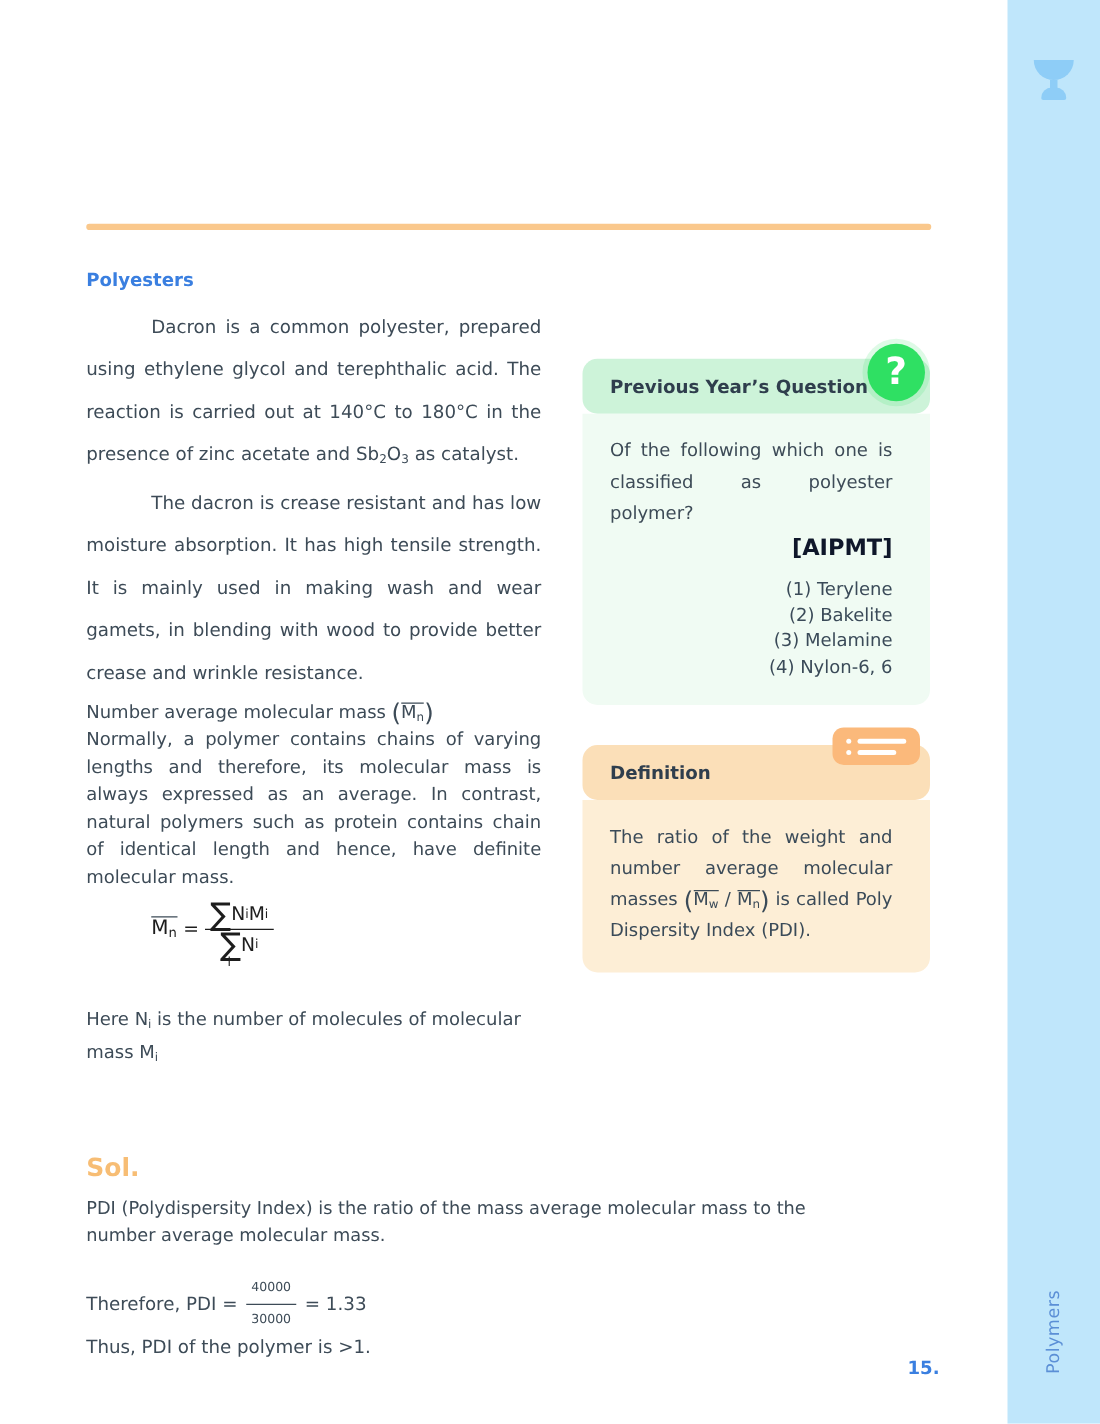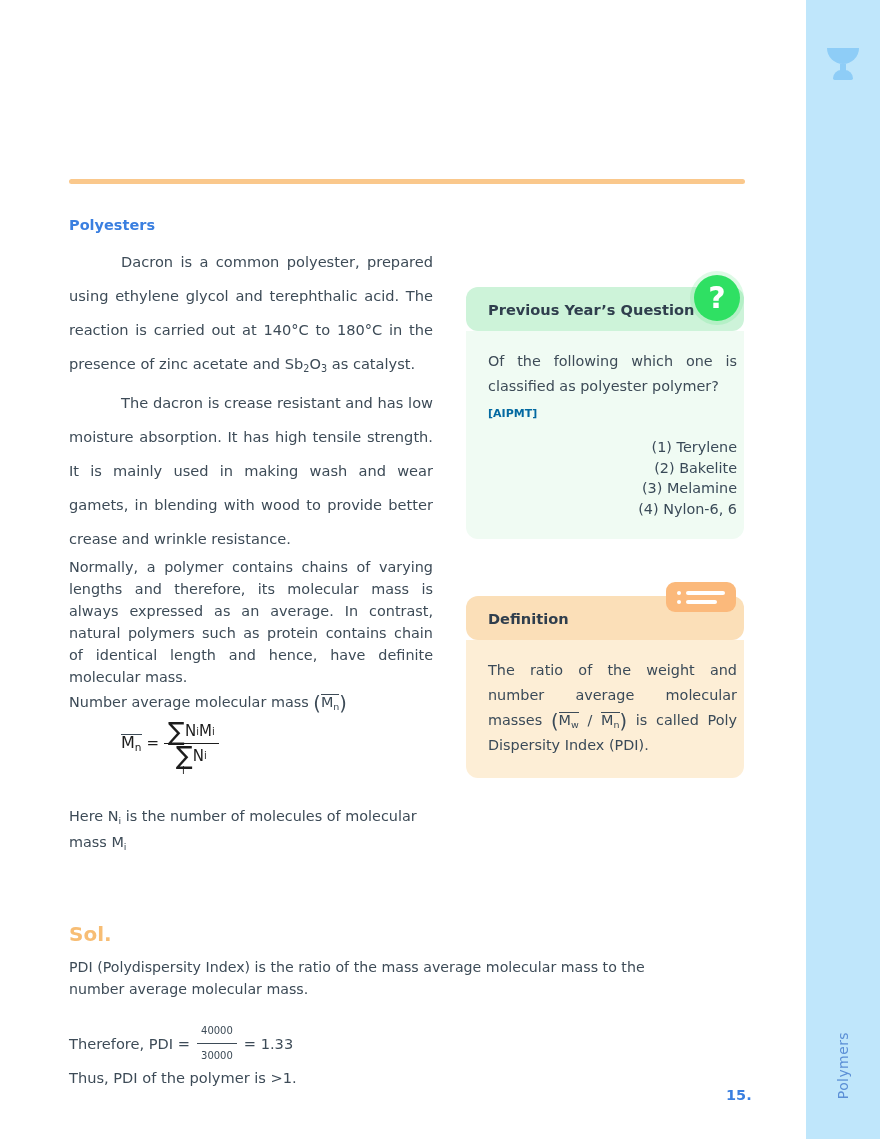--- a/index.html
+++ b/index.html
@@ -197,21 +197,21 @@
   }
 
   
   .callout {
     position: absolute;
     border-radius: 12px;
     overflow: visible;
   }
   .callout .cbody {
     border-radius: 0 0 12px 12px;
-    padding: 18px 7px 20px 22px;
+    padding: 18px 30px 20px 22px;
     font-size: 14.4px;
     line-height: 25px;
     text-align: justify;
   }
   .callout .chead {
     border-radius: 12px 12px 12px 12px;
     padding: 14px 22px 13px 22px;
     font-weight: bold;
     font-size: 14.6px;
     color: #2f3e4d;
@@ -224,25 +224,25 @@
     width: 278px;
   }
   #pyq-box .chead { background: #cdf3d9; }
   #pyq-box .cbody { background: #f0fbf3; }
   .pyq-q {
     margin: 0;
     color: #3d4b57;
   }
   .pyq-tag {
     display: block;
-    text-align: left;
-    color: #0369a1;
+    text-align: right;
+    color: #0f172a;
     font-weight: bold;
     margin-top: 2px;
-    font-size: 11px;
+    font-size: 18px;
   }
   .pyq-opts {
     margin: 11px 0 0 0;
     padding: 0;
     list-style: none;
     text-align: right;
     line-height: 20.5px;
     font-size: 14.4px;
   }
   .q-badge {
@@ -382,23 +382,23 @@
 
   <div class="left-col">
 
     <p class="section-title">Polyesters</p>
 
     <p class="para indent"><span>Dacron is a common polyester, prepared using ethylene glycol and terephthalic acid. The reaction is carried out at 140°C to 180°C in the presence of zinc acetate and Sb</span><sub>2</sub><span>O</span><sub>3</sub><span> as catalyst.</span></p>
 
     <p class="para indent">The dacron is crease resistant and has low moisture absorption. It has high tensile strength. It is mainly used in making wash and wear gamets, in blending with wood to provide better crease and wrinkle resistance.</p>
 
 
+    <p class="para-tight left" style="margin-top:3px;"><span>Number average molecular mass</span> <span class="paren">(</span><span class="ovl"><span>M</span><sub>n</sub></span><span class="paren">)</span></p>
+
     <p class="para-tight">Normally, a polymer contains chains of varying lengths and therefore, its molecular mass is always expressed as an average. In contrast, natural polymers such as protein contains chain of identical length and hence, have definite molecular mass.</p>
-
-    <p class="para-tight left" style="margin-top:3px;"><span>Number average molecular mass</span> <span class="paren">(</span><span class="ovl"><span>M</span><sub>n</sub></span><span class="paren">)</span></p>
 
     <div class="formula">
       <div class="frm-row">
         <span class="frm-lhs ovl"><span>M</span><sub>n</sub></span>
         <span>=</span>
         <span class="frac">
           <span class="num">
             <span class="sigma">∑</span>
               <span>N</span>
               <sub>i</sub>

